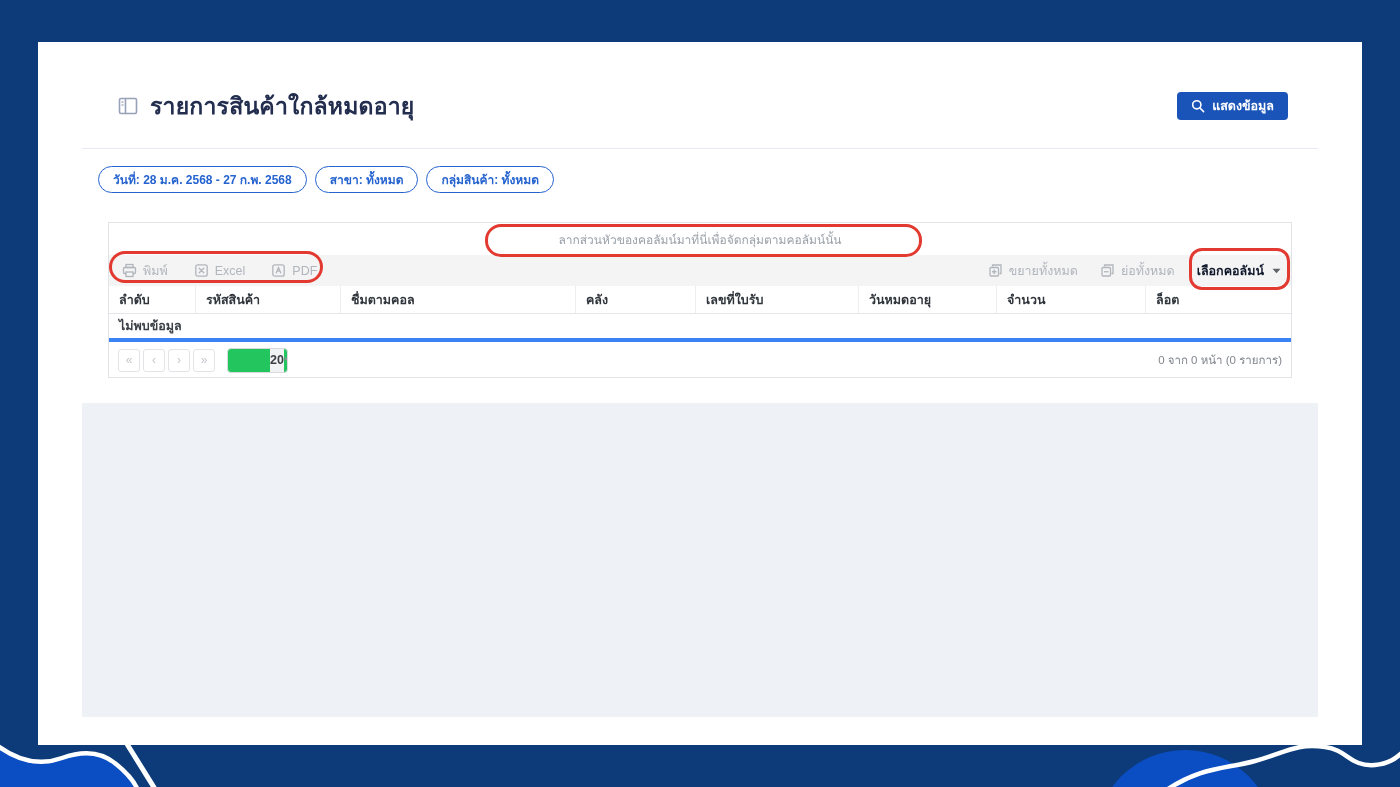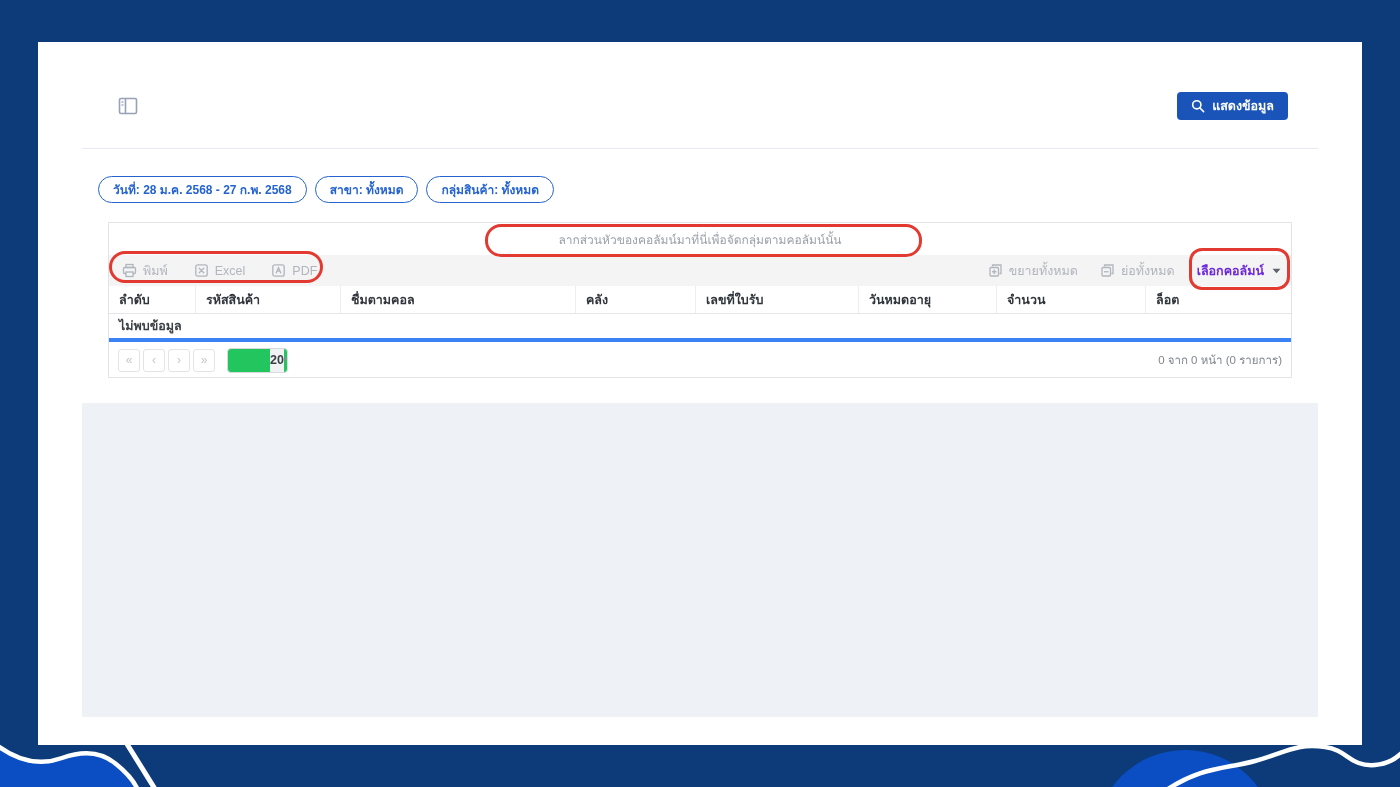--- a/index.html
+++ b/index.html
@@ -16,31 +16,31 @@
   
   .card { position:absolute; left:38px; top:42px; width:1324px; height:703px; background:#ffffff; z-index:2; }
 
   .card-header { position:absolute; left:80px; right:74px; top:44px; height:40px; display:flex; align-items:center; }
   .title-wrap { display:flex; align-items:center; gap:12px; }
   .page-title { font-size:23px; font-weight:bold; color:var(--title-color,#232e4f); letter-spacing:.2px; }
   .btn-show { margin-left:auto; display:flex; align-items:center; gap:7px; background:var(--accent-blue,#1a54b8); color:#ffffff; border:none; border-radius:4px; height:28px; padding:8px 14px; font-size:12.5px; font-weight:bold; cursor:pointer; font-family:inherit; }
 
   .divider { position:absolute; left:44px; right:44px; top:106px; height:1px; background:#e7eaf3; }
 
-  .chips { position:absolute; left:60px; top:134px; display:flex; gap:8px; }
+  .chips { position:absolute; left:60px; top:124px; display:flex; gap:8px; }
   .chip { display:flex; align-items:center; height:27px; padding:0 14px; border:1px solid var(--chip-blue,#2563cf); border-radius:14px; color:var(--chip-blue,#2563cf); font-size:12px; font-weight:bold; background:#fff; cursor:pointer; white-space:nowrap; }
 
   
   .table-block { position:absolute; left:70px; top:180px; width:1184px; height:156px; border:1px solid #e1e3e7; background:#fff; font-size:12.5px; }
   .group-hint { height:32px; display:flex; align-items:center; justify-content:center; color:#9aa0a8; font-size:12px; }
   .toolbar { height:31px; background:#f4f4f5; display:flex; align-items:center; padding:0 10px; color:#b1b5bc; }
   .tb-btn { display:flex; align-items:center; gap:6px; background:none; border:none; color:#b1b5bc; font-size:12.5px; font-family:inherit; cursor:pointer; padding:0; }
   .tb-left { display:flex; align-items:center; gap:26px; padding-left:3px; }
   .tb-right { margin-left:auto; display:flex; align-items:center; gap:22px; }
-  .tb-btn.cols { color:#6d28d9; font-weight:bold; gap:8px; }
+  .tb-btn.cols { color:#0f172a; font-weight:bold; gap:8px; }
 
   .thead { display:grid; grid-template-columns:87px 145px 235px 120px 163px 138px 149px 147px; height:28px; border-bottom:1px solid #e4e6e9; }
   .th { display:flex; align-items:center; padding:0 10px; font-weight:bold; color:#2f353b; border-right:1px solid #ededef; cursor:pointer; white-space:nowrap; overflow:hidden; }
   .th:last-child { border-right:none; }
 
   .empty-row { height:28px; display:flex; align-items:center; padding:0 10px; font-weight:bold; color:#3a4046; border-bottom:4px solid #3b82f6; }
 
   .pager { height:36px; display:flex; align-items:center; padding:0 9px; }
   .nav-group { display:flex; gap:3px; }
   .nav-btn { width:22px; height:23px; border:1px solid #e2e4e8; border-radius:3px; background:#fff; color:#c3c7cd; font-size:12px; display:flex; align-items:center; justify-content:center; cursor:pointer; font-family:inherit; }
@@ -79,20 +79,21 @@
     <div class="card-header">
       <div class="title-wrap">
         <span class="icon">
           <svg width="20" height="20" viewBox="0 0 20 20">
             <rect x="1.5" y="2.5" width="17" height="15" rx="1.5" fill="none" stroke="#97a1b8" stroke-width="1.6"></rect>
             <line x1="7.5" y1="2.5" x2="7.5" y2="17.5" stroke="#97a1b8" stroke-width="1.6"></line>
             <line x1="3.5" y1="6" x2="5.5" y2="6" stroke="#97a1b8" stroke-width="1.3"></line>
             <line x1="3.5" y1="9" x2="5.5" y2="9" stroke="#97a1b8" stroke-width="1.3"></line>
           </svg>
         </span>
+        <span class="page-title">รายการสินค้าใกล้หมดอายุ</span>
       </div>
       <button class="btn-show">
         <span class="icon">
           <svg width="14" height="14" viewBox="0 0 14 14">
             <circle cx="5.8" cy="5.8" r="4.1" fill="none" stroke="#ffffff" stroke-width="1.6"></circle>
             <line x1="9" y1="9" x2="12.6" y2="12.6" stroke="#ffffff" stroke-width="1.6" stroke-linecap="round"></line>
           </svg>
         </span>
         <span>แสดงข้อมูล</span>
       </button>

